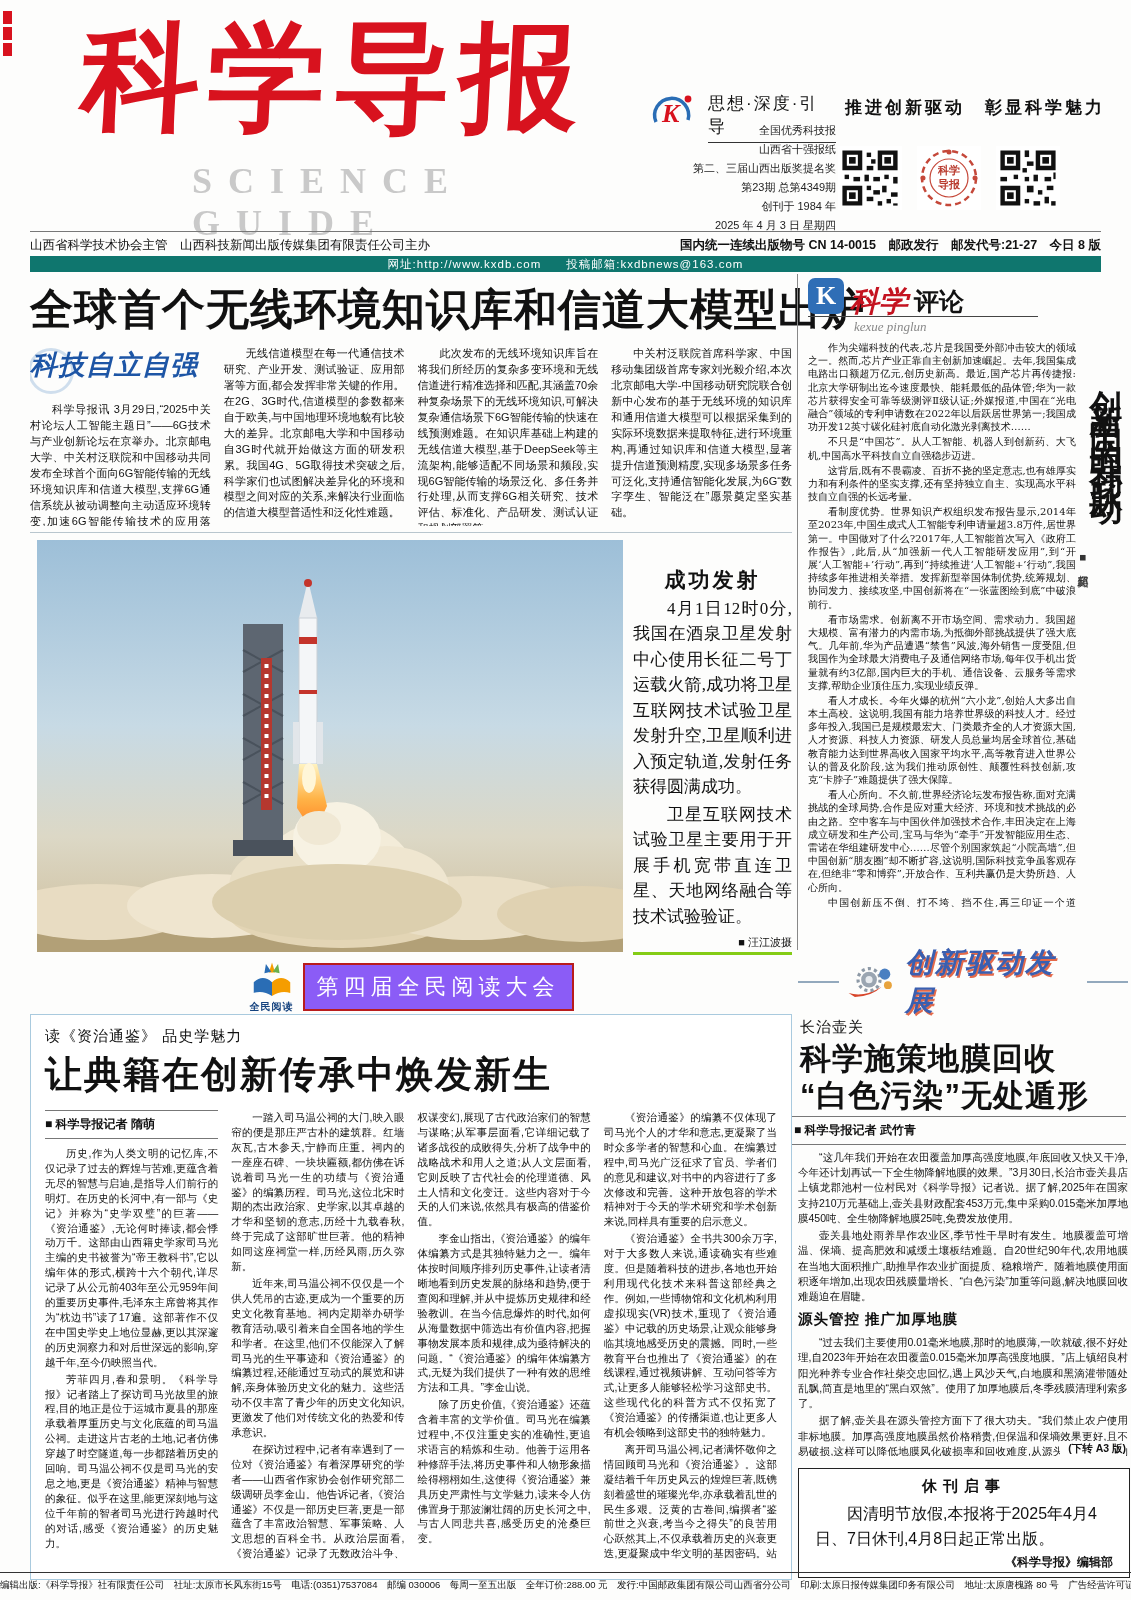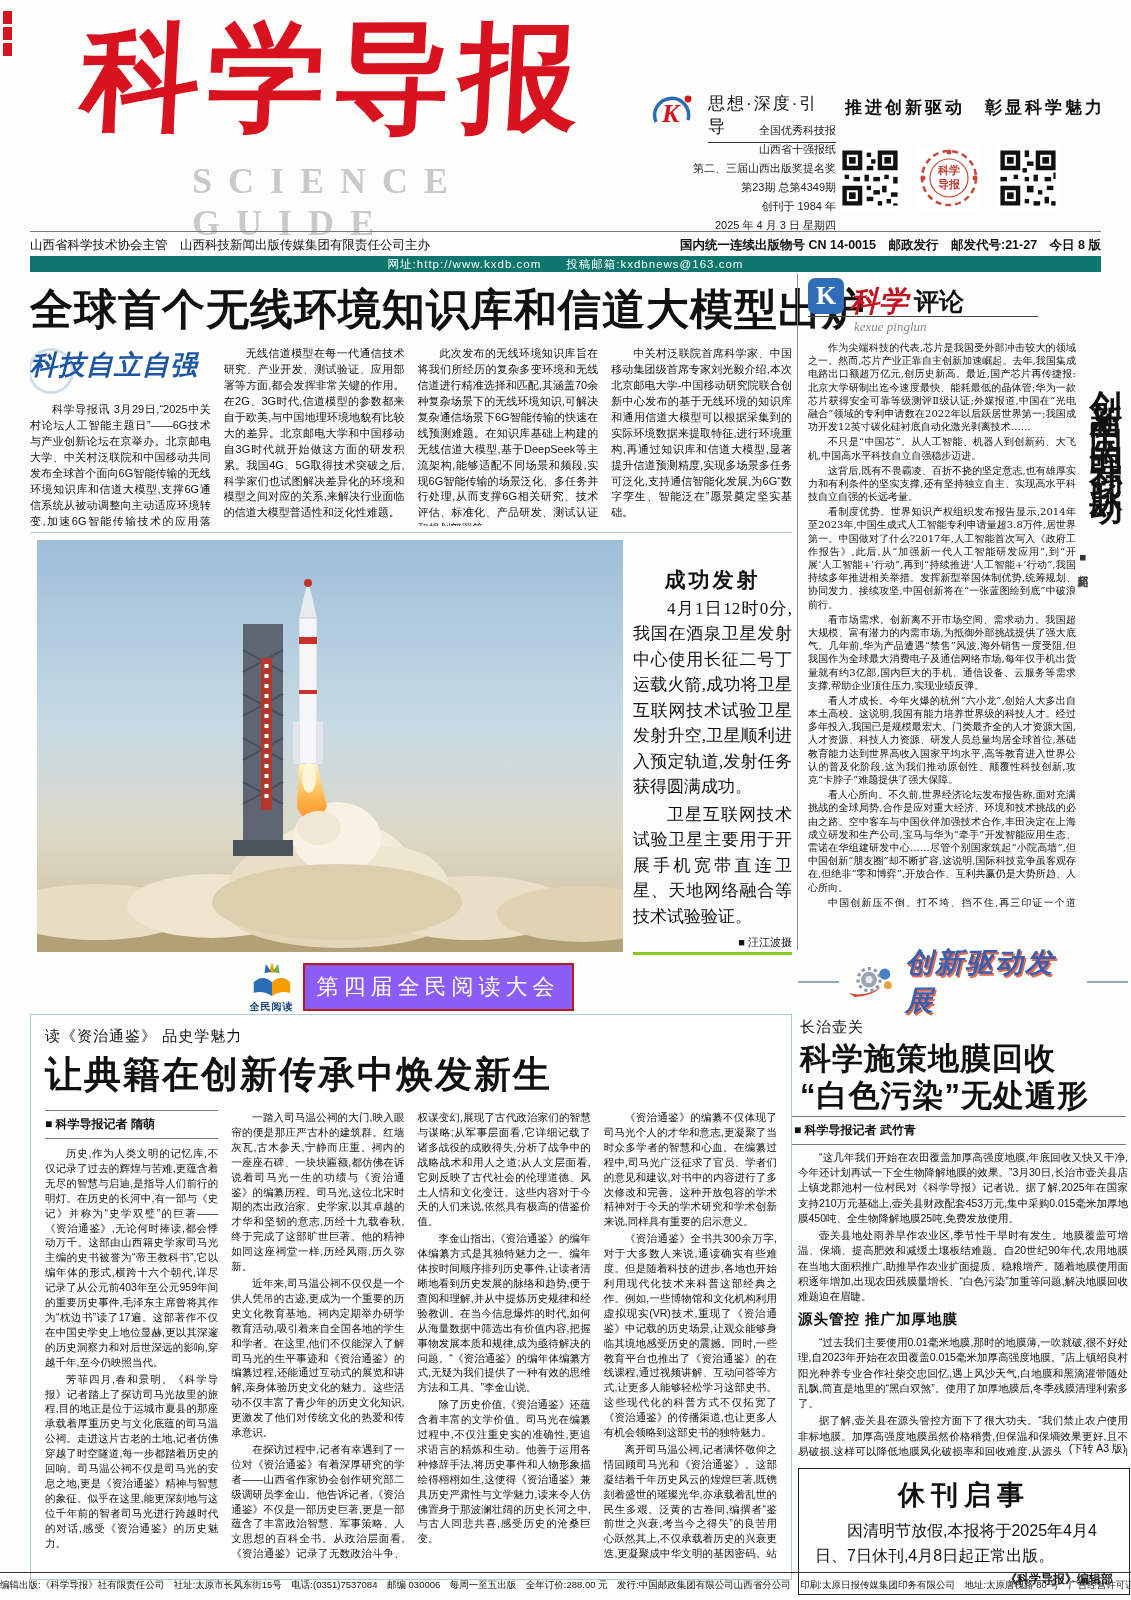--- a/index.html
+++ b/index.html
@@ -70,25 +70,25 @@
 
   
   .innov-banner{display:flex;align-items:center;justify-content:center;gap:8px;}
   .dash{width:42px;border-top:2px solid #93a9bd;}
   .innov-txt{font-size:28px;font-weight:bold;font-style:italic;color:#3a5fb0;letter-spacing:2px;
              text-shadow:1.5px 1.5px 0 #e46a4a;}
   .mulch-headline{font-size:31px;font-weight:bold;line-height:1.2;letter-spacing:1px;}
   .mulch-byline{border-top:1px solid #777;border-bottom:1px solid #777;padding:5px 2px;font-size:12px;font-weight:bold;}
   .mulch-text{position:relative;font-size:10.5px;line-height:1.45;height:306px;overflow:hidden;}
   .subhead{font-size:14.5px;font-weight:bold;text-indent:0;margin:5px 0;letter-spacing:1px;}
-  .continued{position:absolute;right:2px;bottom:0;background:#fdfdfc;padding-left:8px;font-weight:normal;font-size:10.5px;}
+  .continued{position:absolute;right:2px;bottom:0;background:#fdfdfc;padding-left:8px;font-weight:bold;font-size:10.5px;}
 
   
   .notice{border:1.5px solid #222;padding:8px 16px 6px;background:#fff;}
-  .notice-title{text-align:center;font-size:27px;font-weight:bold;letter-spacing:6px;margin-bottom:6px;}
+  .notice-title{text-align:center;font-size:15px;font-weight:bold;letter-spacing:6px;margin-bottom:6px;}
   .notice-body{font-size:16px;line-height:1.55;}
   .notice-sig{text-align:right;font-size:12px;font-weight:bold;margin-top:2px;}
 
   .footer-line{font-size:9.5px;white-space:nowrap;text-align:center;color:#111;}
 </style>
 </head>
 <body>
 
 <div class="page">
 

